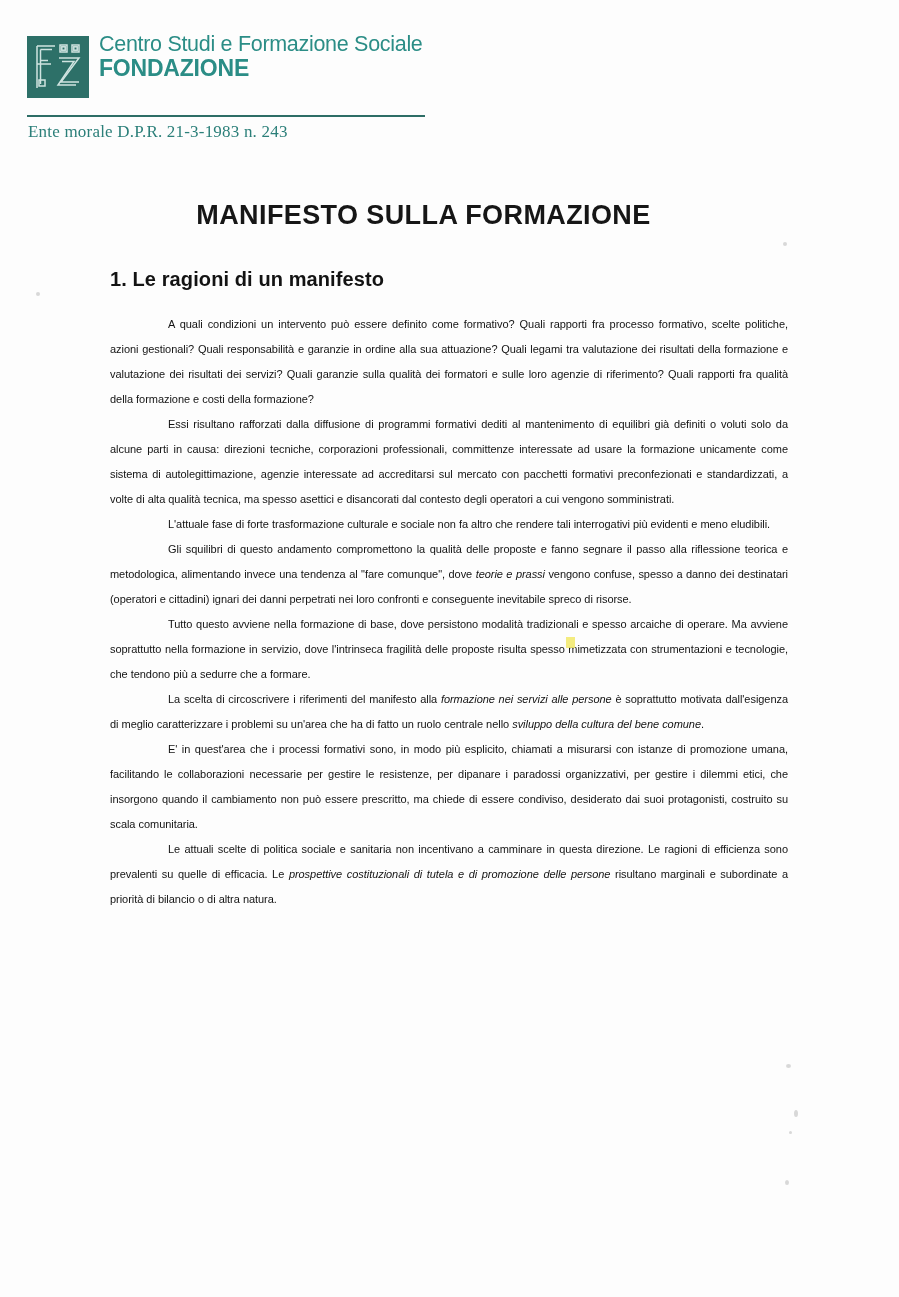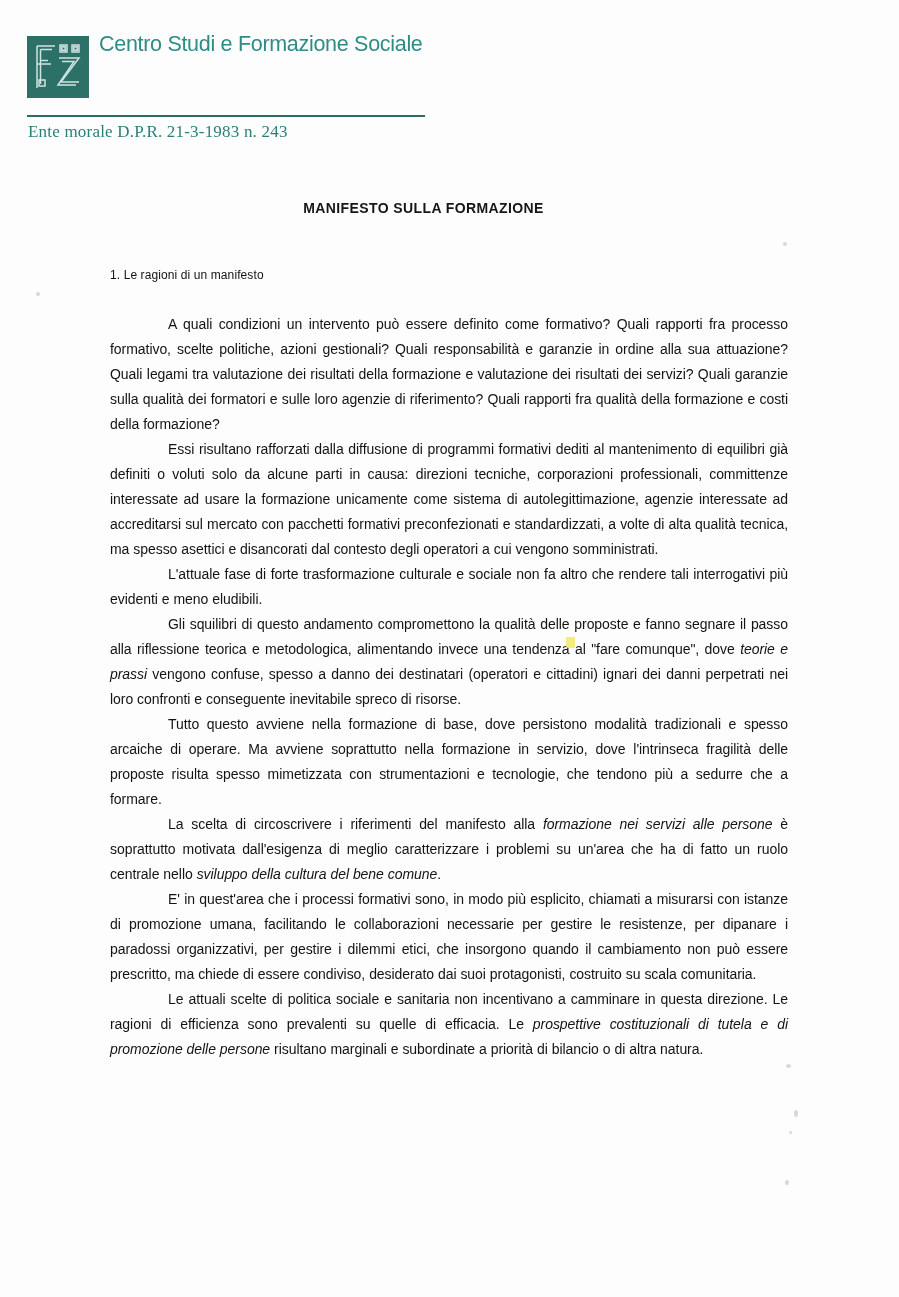--- a/index.html
+++ b/index.html
@@ -80,46 +80,46 @@
     white-space: nowrap;
   }
 
   
   .doc-title {
     position: absolute;
     left: 0;
     right: 0;
     top: 200px;
     text-align: center;
-    font-size: 14px;
+    font-size: 27px;
     font-weight: bold;
     color: #161616;
     letter-spacing: 0.4px;
     padding-right: 52px;
   }
   .section-heading {
     position: absolute;
     left: 110px;
     top: 268px;
-    font-size: 12px;
-    font-weight: normal;
+    font-size: 20px;
+    font-weight: bold;
     color: #131313;
     letter-spacing: 0.1px;
   }
   .body-block {
     position: absolute;
     left: 110px;
     top: 312px;
     width: 678px;
   }
   .body-block p {
     margin: 0;
     text-indent: 58px;
     text-align: justify;
-    font-size: 14px;
+    font-size: 11px;
     line-height: 25.0px;
     color: #131313;
     letter-spacing: -0.05px;
     word-spacing: 0.1px;
   }
   .body-block p i { font-style: italic; }
 
   
   .smudge {
     position: absolute;
@@ -156,20 +156,21 @@
             <rect x="33" y="9" width="7" height="7"></rect>
             <rect x="45" y="9" width="7" height="7"></rect>
             <rect x="12" y="44" width="6" height="6"></rect>
             <rect x="34.8" y="10.8" width="3.4" height="3.4"></rect>
             <rect x="46.8" y="10.8" width="3.4" height="3.4"></rect>
           </g>
         </svg>
       </div>
       <div class="lh-text">
         <div class="lh-line1">Centro Studi e Formazione Sociale</div>
+        <div class="lh-line2">FONDAZIONE</div>
       </div>
     </div>
   </div>
   <div class="lh-rule"></div>
   <div class="lh-sub">Ente morale D.P.R. 21-3-1983 n. 243</div>
 
   <div class="doc-title">MANIFESTO SULLA FORMAZIONE</div>
 
   <div class="section-heading">1. Le ragioni di un manifesto</div>
 

